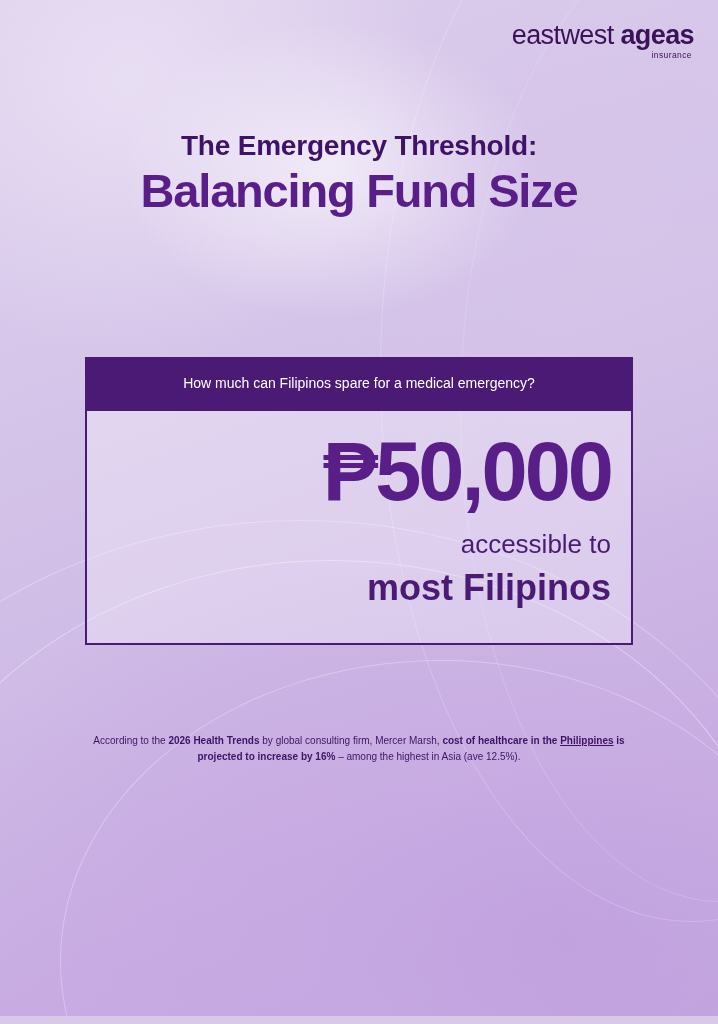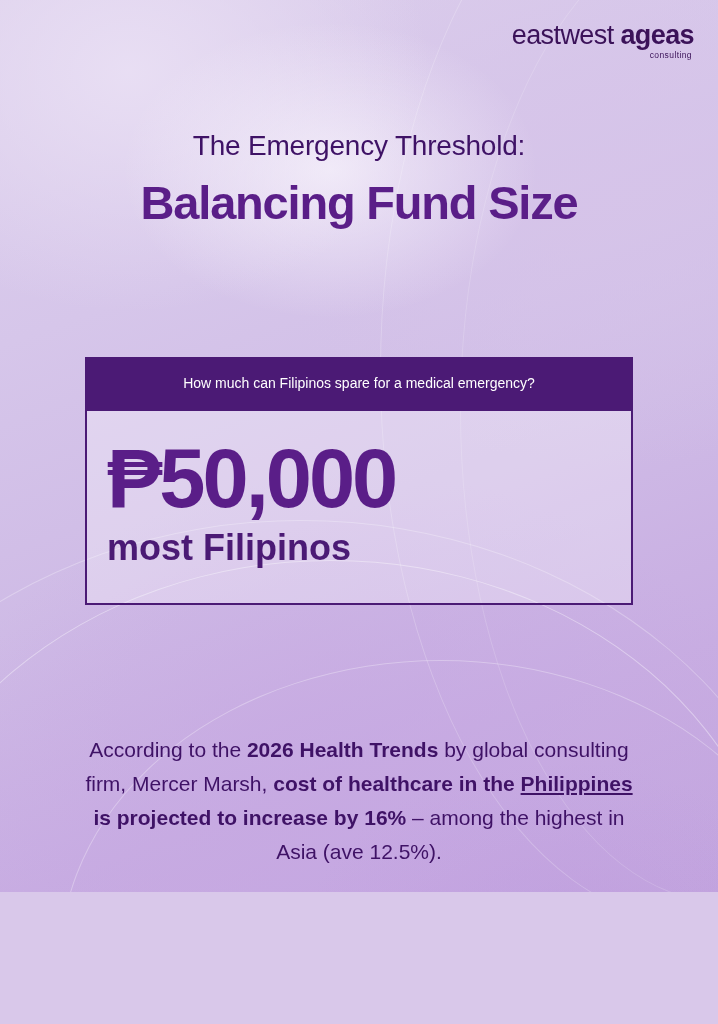--- a/index.html
+++ b/index.html
@@ -10,21 +10,21 @@
     width: 718px;
     height: 1024px;
     overflow: hidden;
     font-family: "Liberation Sans", sans-serif;
     background: #d9c8ea;
   }
 
   .poster {
     position: relative;
     width: 718px;
-    height: 892px;
+    height: 1016px;
     overflow: hidden;
     background:
       radial-gradient(ellipse 70% 45% at 18% 8%, rgba(233,223,244,0.95) 0%, rgba(233,223,244,0) 60%),
       radial-gradient(ellipse 80% 50% at 85% 20%, rgba(214,196,233,0.9) 0%, rgba(214,196,233,0) 65%),
       radial-gradient(ellipse 90% 60% at 50% 95%, rgba(198,168,226,0.85) 0%, rgba(198,168,226,0) 70%),
       linear-gradient(160deg, #ddd0ec 0%, #d6c6ea 30%, #cfbbe6 55%, #c8ade2 78%, #c2a4de 100%);
   }
 
   
   .swoosh {
@@ -80,32 +80,32 @@
   .headline {
     position: absolute;
     top: 130px;
     left: 0;
     width: 718px;
     text-align: center;
     color: #4b1a75;
   }
   .headline .kicker {
     font-size: 28px;
-    font-weight: normal;
+    font-weight: bold;
     letter-spacing: -0.2px;
     color: #3f1266;
     line-height: 1.15;
   }
   .headline .main {
     font-size: 47px;
     font-weight: bold;
     line-height: 1.08;
     letter-spacing: -1.2px;
     color: #5a1e88;
-    margin-top: 16px;
+    margin-top: 4px;
   }
 
   
   .card {
     position: absolute;
     left: 85px;
     top: 357px;
     width: 548px;
     border: 2px solid #4b1a75;
     box-sizing: border-box;
@@ -114,22 +114,22 @@
     background: #4b1a75;
     color: #ffffff;
     text-align: center;
     padding: 16px 34px 18px;
     font-size: 14px;
     line-height: 1.28;
     box-sizing: border-box;
   }
   .card-body {
     background: rgba(255,255,255,0.30);
-    text-align: left;
-    padding: 26px 20px 34px;
+    text-align: right;
+    padding: 19px 20px 34px;
     box-sizing: border-box;
   }
   .amount {
     font-size: 83px;
     font-weight: bold;
     color: #5a1e88;
     letter-spacing: -3px;
     line-height: 1.0;
     white-space: nowrap;
   }
@@ -148,53 +148,54 @@
   }
 
   
   .footnote {
     position: absolute;
     left: 85px;
     top: 733px;
     width: 548px;
     text-align: center;
     color: #3f1266;
-    font-size: 21px;
+    font-size: 10px;
     line-height: 1.62;
   }
   .footnote b { font-weight: bold; }
   .footnote u { text-decoration: underline; }
 </style>
 </head>
 <body>
 
 <div class="poster">
 
   <div class="glow g1"></div>
   <div class="glow g2"></div>
   <div class="swoosh s1"></div>
   <div class="swoosh s2"></div>
   <div class="swoosh s3"></div>
   <div class="swoosh s4"></div>
   <div class="swoosh s5"></div>
 
   <div class="logo">
     <div class="logo-word"><span class="light">eastwest</span><span> ageas</span></div>
-    <div class="logo-sub">consulting</div>
+    <div class="logo-sub">insurance</div>
   </div>
 
   <div class="headline">
     <div class="kicker">The Emergency Threshold:</div>
     <div class="main">Balancing Fund Size</div>
   </div>
 
   <div class="card">
     <div class="card-head">How much can Filipinos spare for a medical emergency?</div>
     <div class="card-body">
       <div class="amount">₱50,000</div>
+      <div class="sub1">accessible to</div>
       <div class="sub2">most Filipinos</div>
     </div>
   </div>
 
   <div class="footnote">
     <span>According to the </span><b>2026 Health Trends</b><span> by global consulting firm, Mercer Marsh, </span><b>cost of healthcare in the </b><b><u>Philippines</u></b><b> is projected to increase by 16%</b><span> – among the highest in Asia (ave 12.5%).</span>
   </div>
 
 </div>
 

